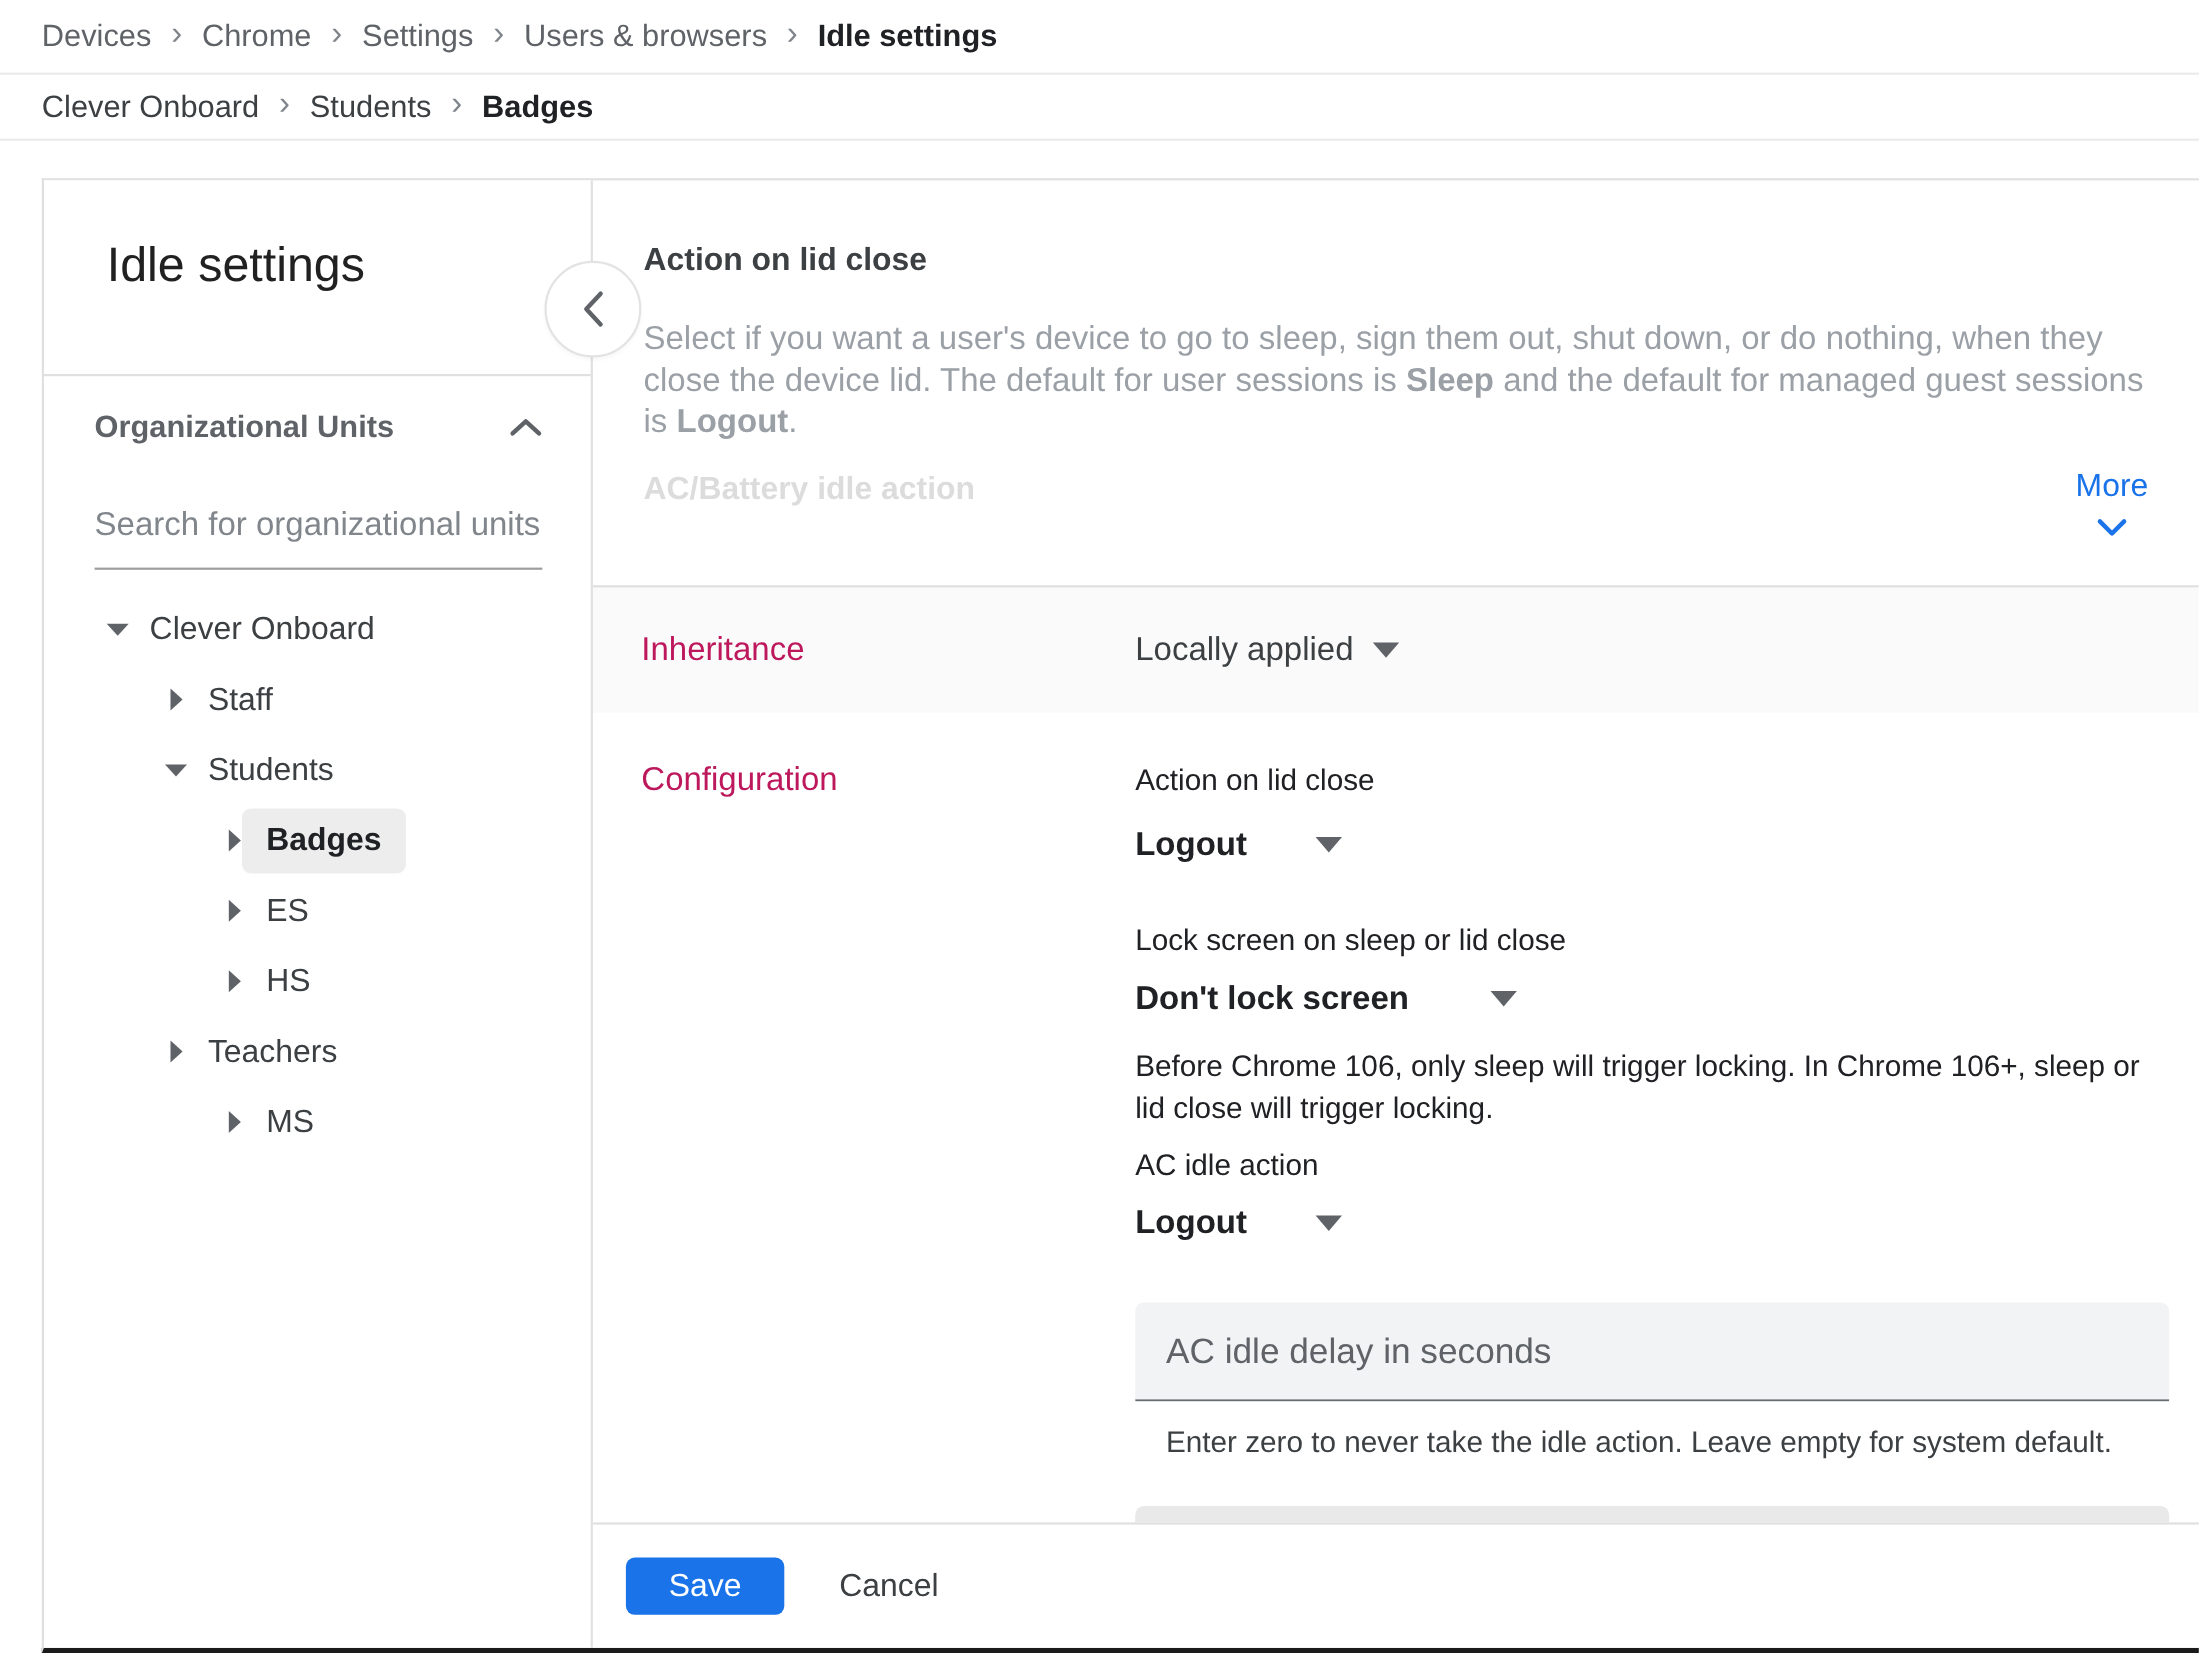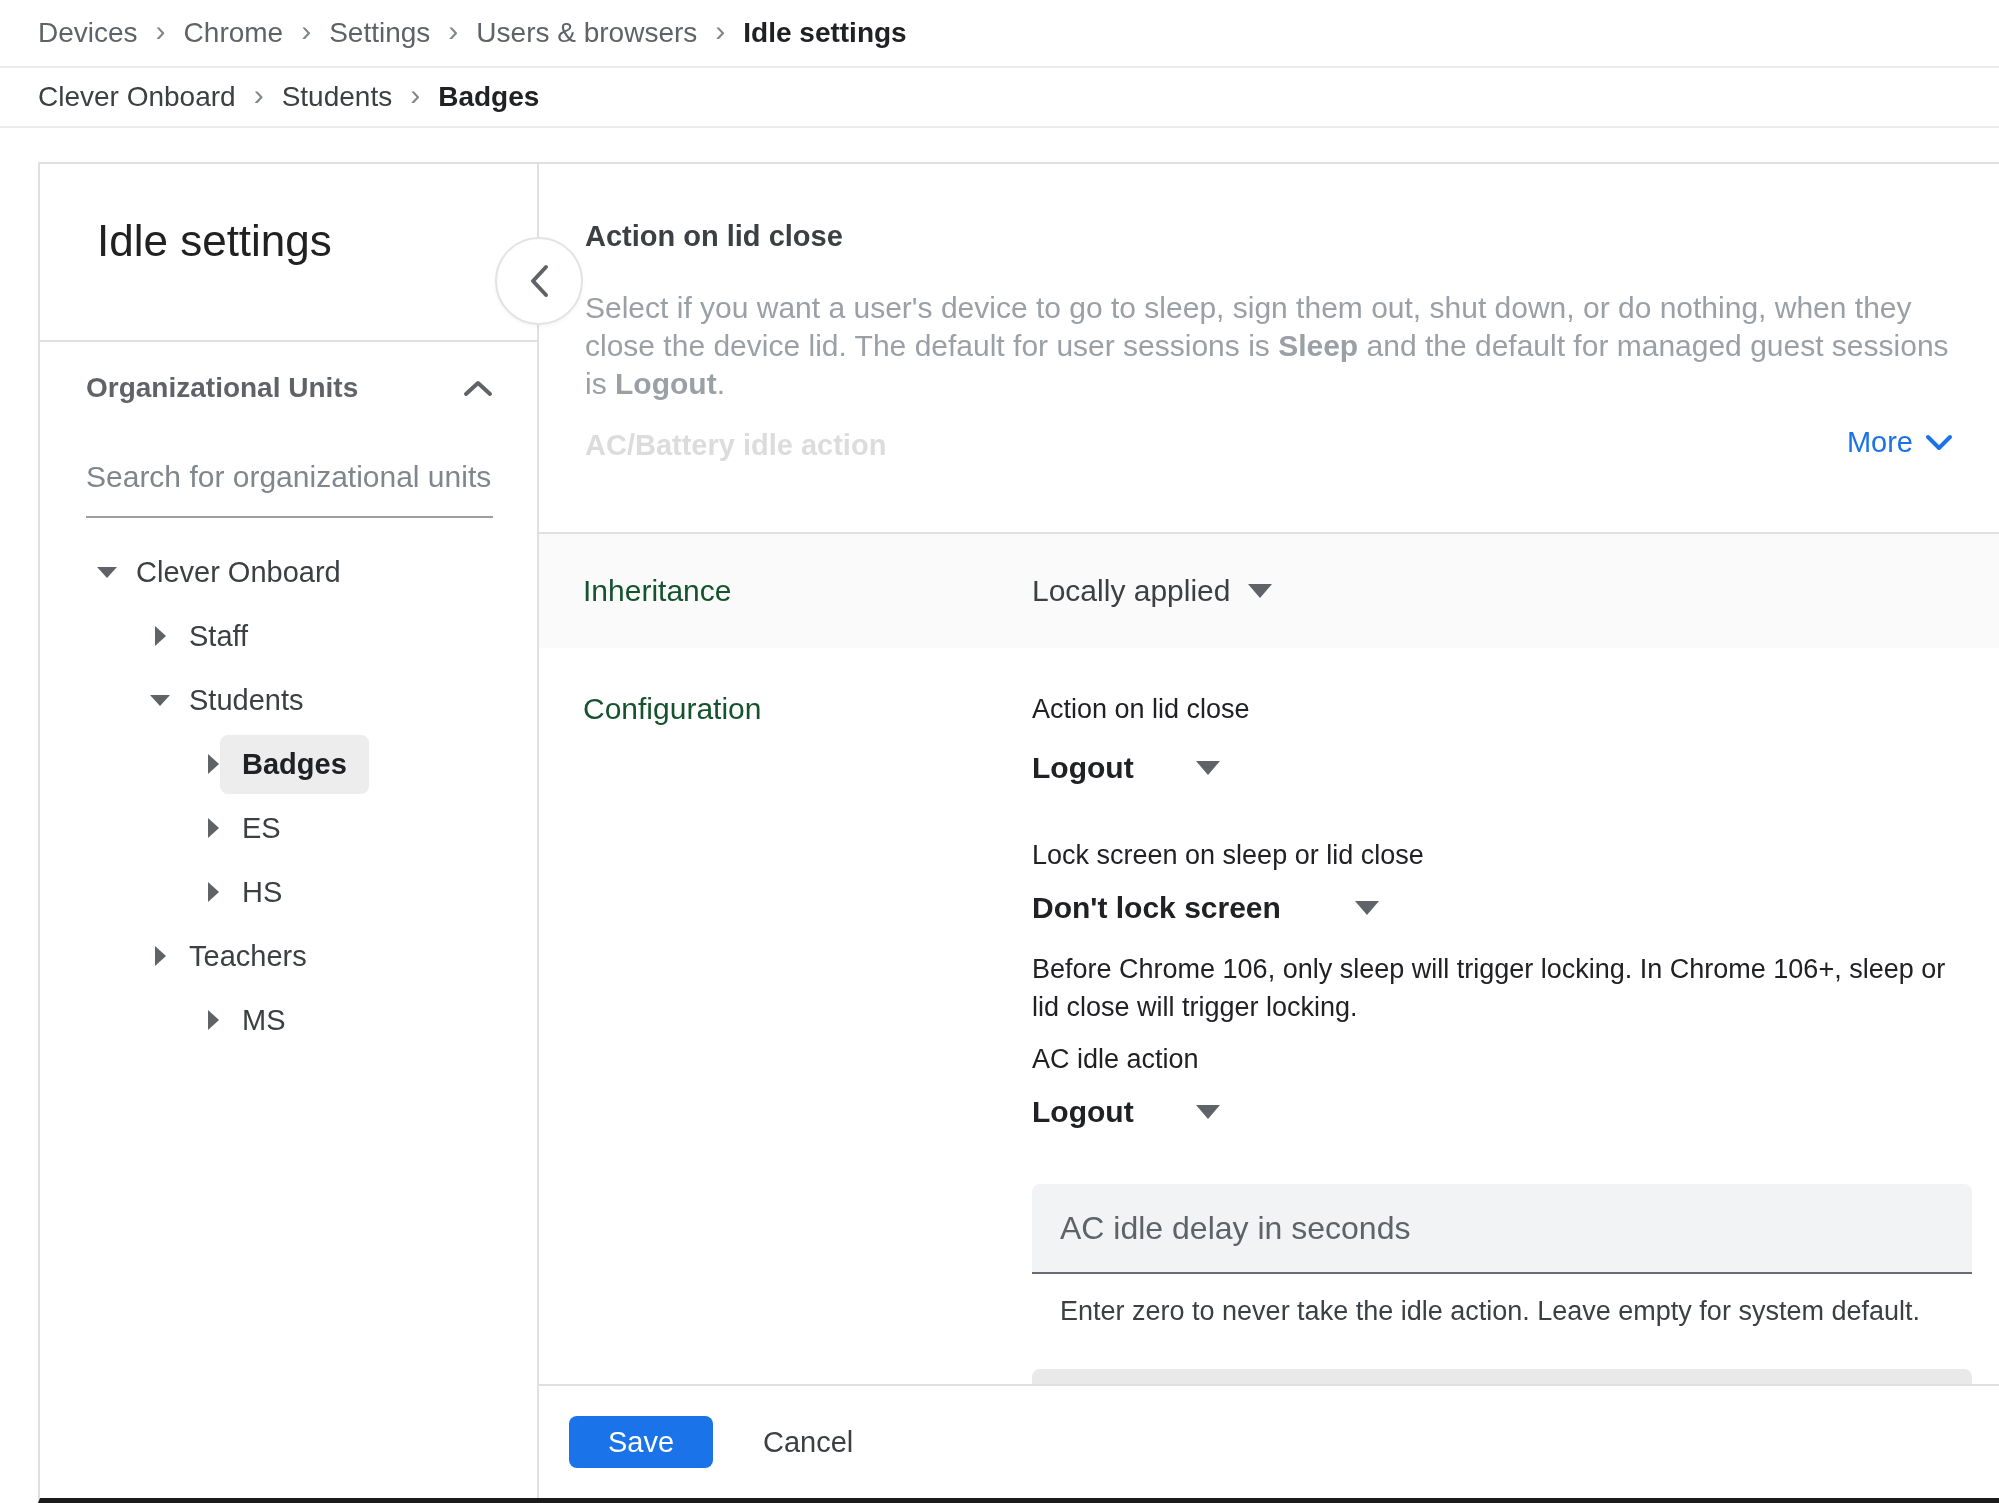--- a/index.html
+++ b/index.html
@@ -55,25 +55,25 @@
   .content { flex:1; display:flex; flex-direction:column; min-width:0; }
   .content-scroll { height:1220px; overflow:hidden; }
 
   .policy-header { height:368px; position:relative; padding:56px 46px 0 46px; }
   .policy-title { font-size:29px; font-weight:700; color:#3c4043; }
   .policy-desc { margin-top:36px; font-size:30px; line-height:38px; color:#9aa0a6;
     max-width:1372px; }
   .policy-desc b { font-weight:700; color:#9aa0a6; }
   .policy-faded { margin-top:26px; font-size:29px; font-weight:700; color:#dcdcdc; }
   .more-link { position:absolute; right:46px; top:262px; display:flex; align-items:center;
-    gap:12px; color:#1a73e8; font-size:29px; font-weight:500; cursor:pointer; }
+    gap:12px; color:#1a73e8; font-size:29px; font-weight:500; cursor:pointer;flex-direction:column; }
 
   .inherit-band { height:116px; background:#fafafa; border-top:2px solid #e0e0e0;
     display:flex; align-items:center; padding-left:44px; }
-  .row-label { width:449px; flex-shrink:0; font-size:30px; color:#14532d; }
+  .row-label { width:449px; flex-shrink:0; font-size:30px; color:#be185d; }
   .inherit-value { display:flex; align-items:center; gap:18px; cursor:pointer; }
   .inherit-value-text { font-size:30px; color:#3c4043; }
 
   .config-section { display:flex; padding:44px 0 0 44px; }
   .config-col { width:940px; }
   .field-label { font-size:27px; color:#202124; line-height:34px; }
   .dropdown { display:flex; align-items:center; cursor:pointer; height:40px; }
   .dropdown-value { font-size:30px; font-weight:700; color:#202124; }
   .dd1 { margin-top:22px; } .dd1 .tri { margin-left:62px; }
   .lbl2 { margin-top:50px; }

